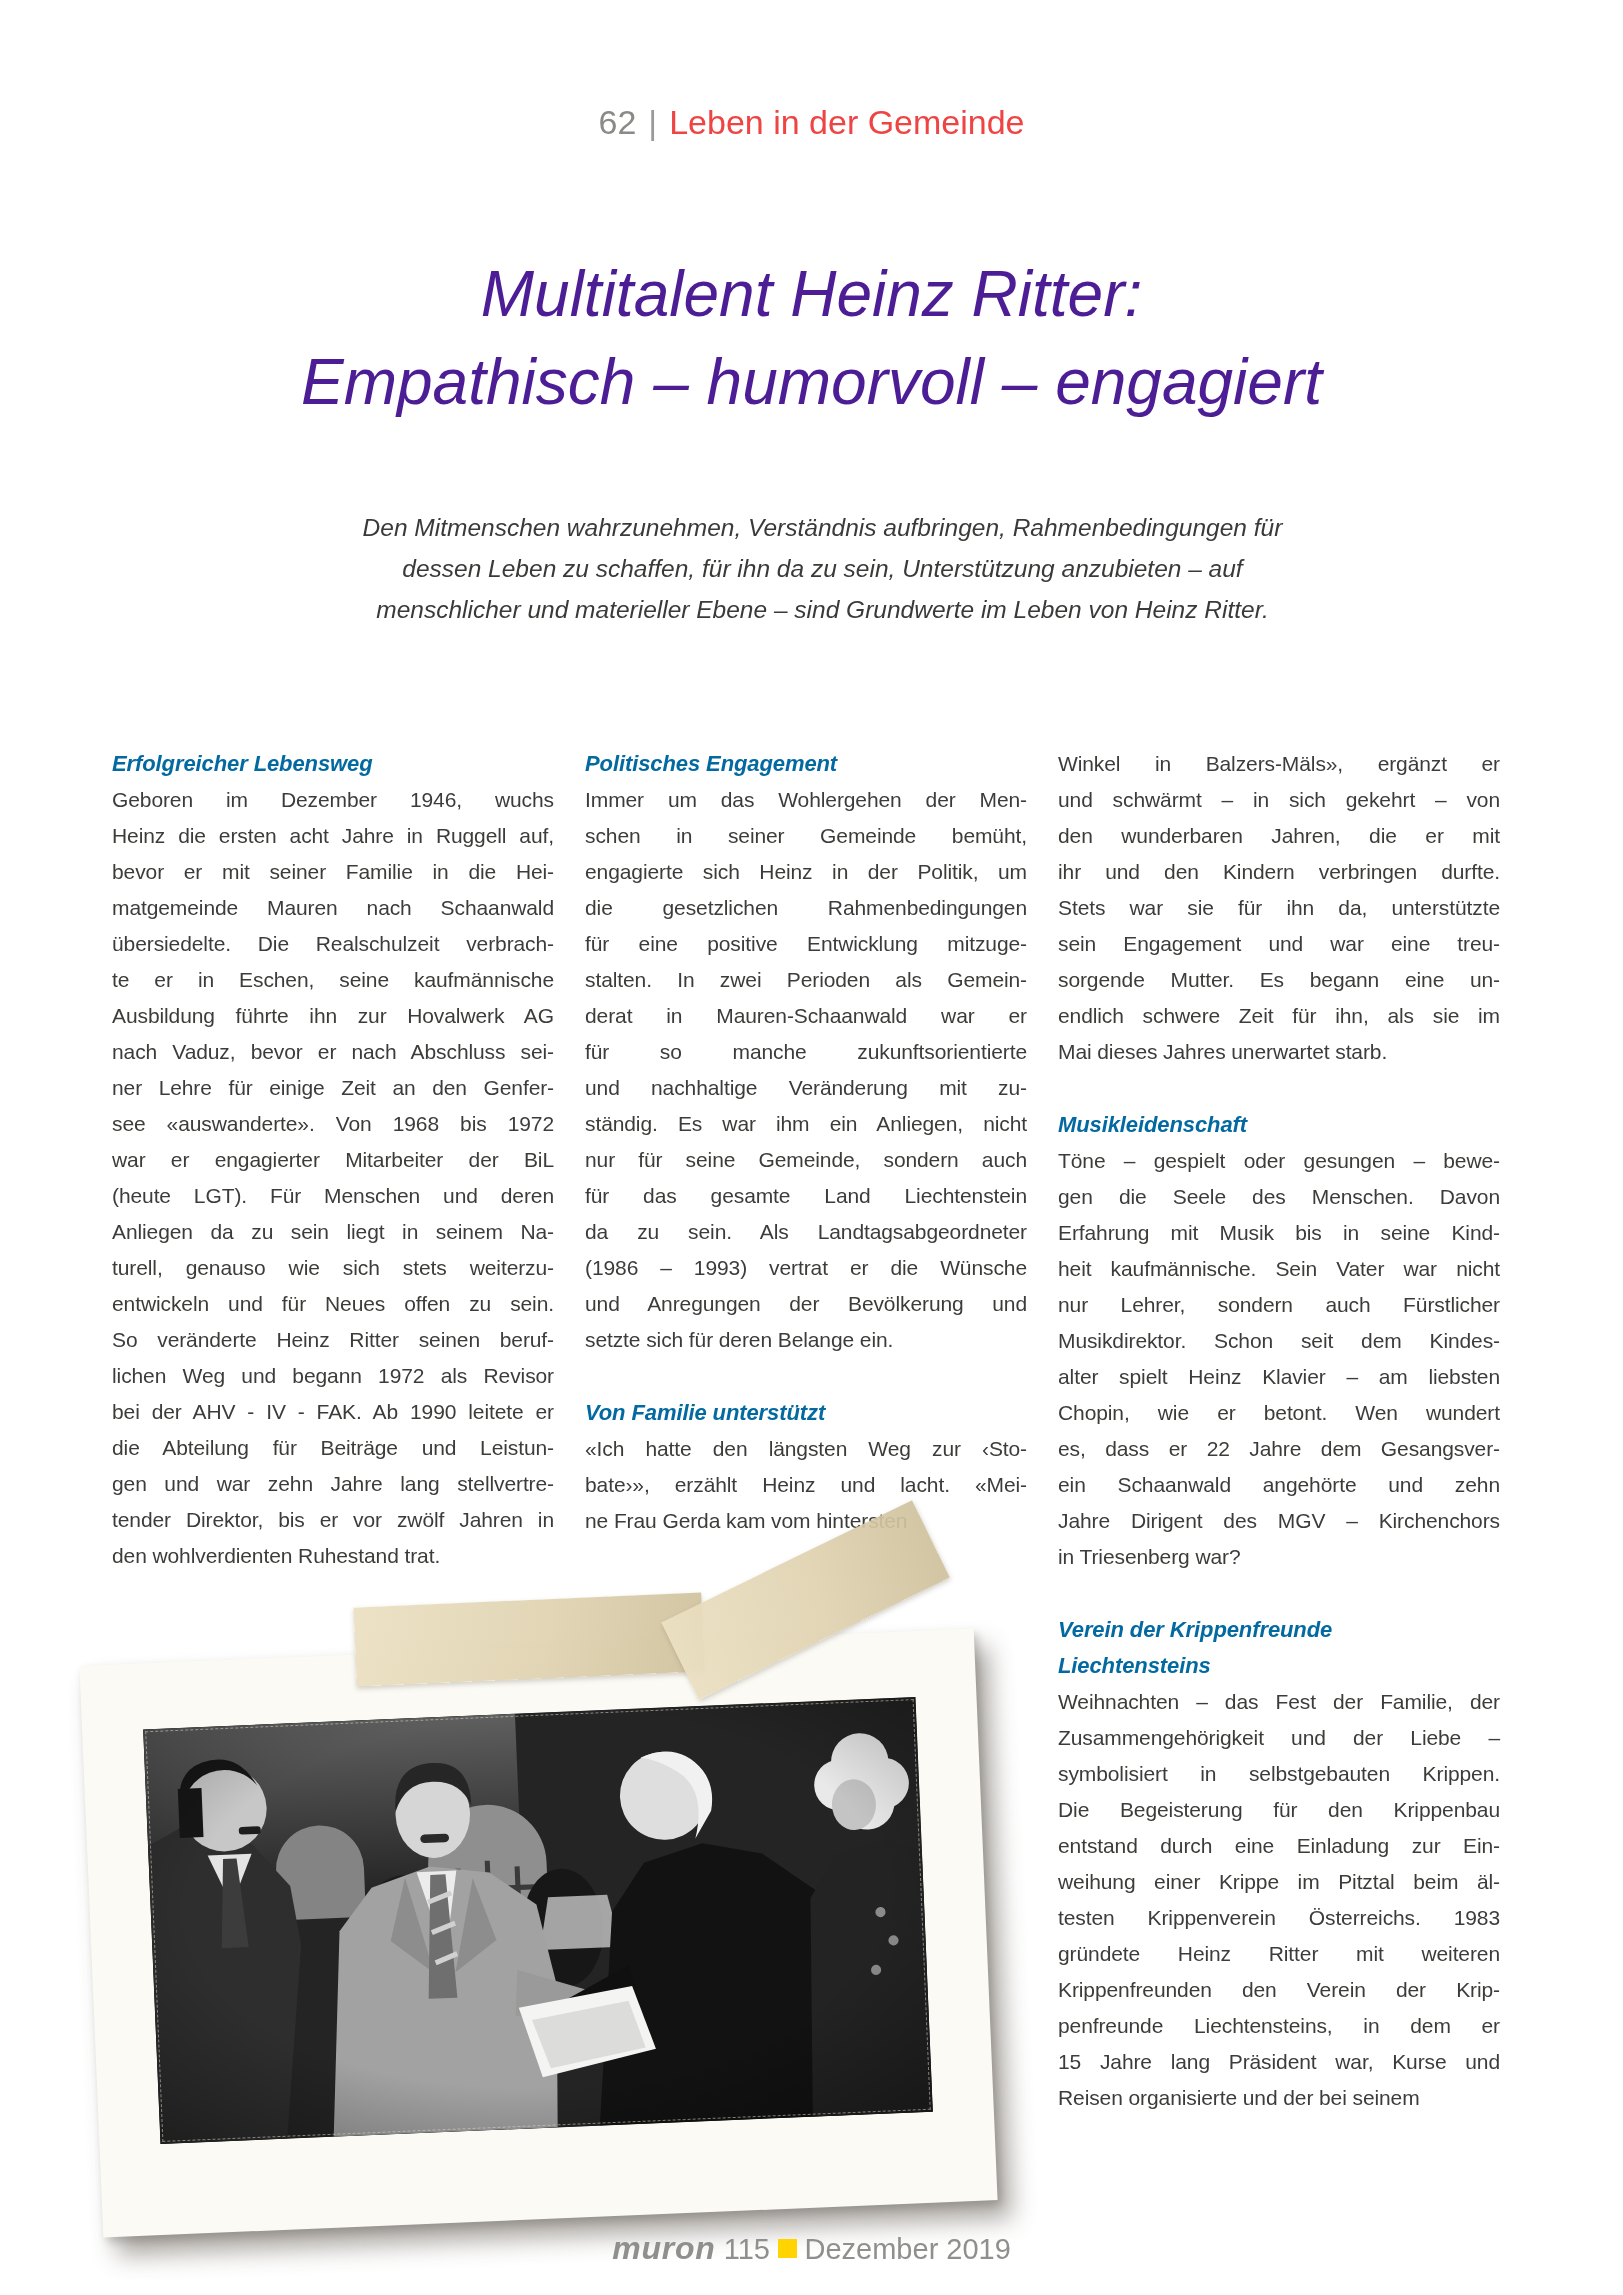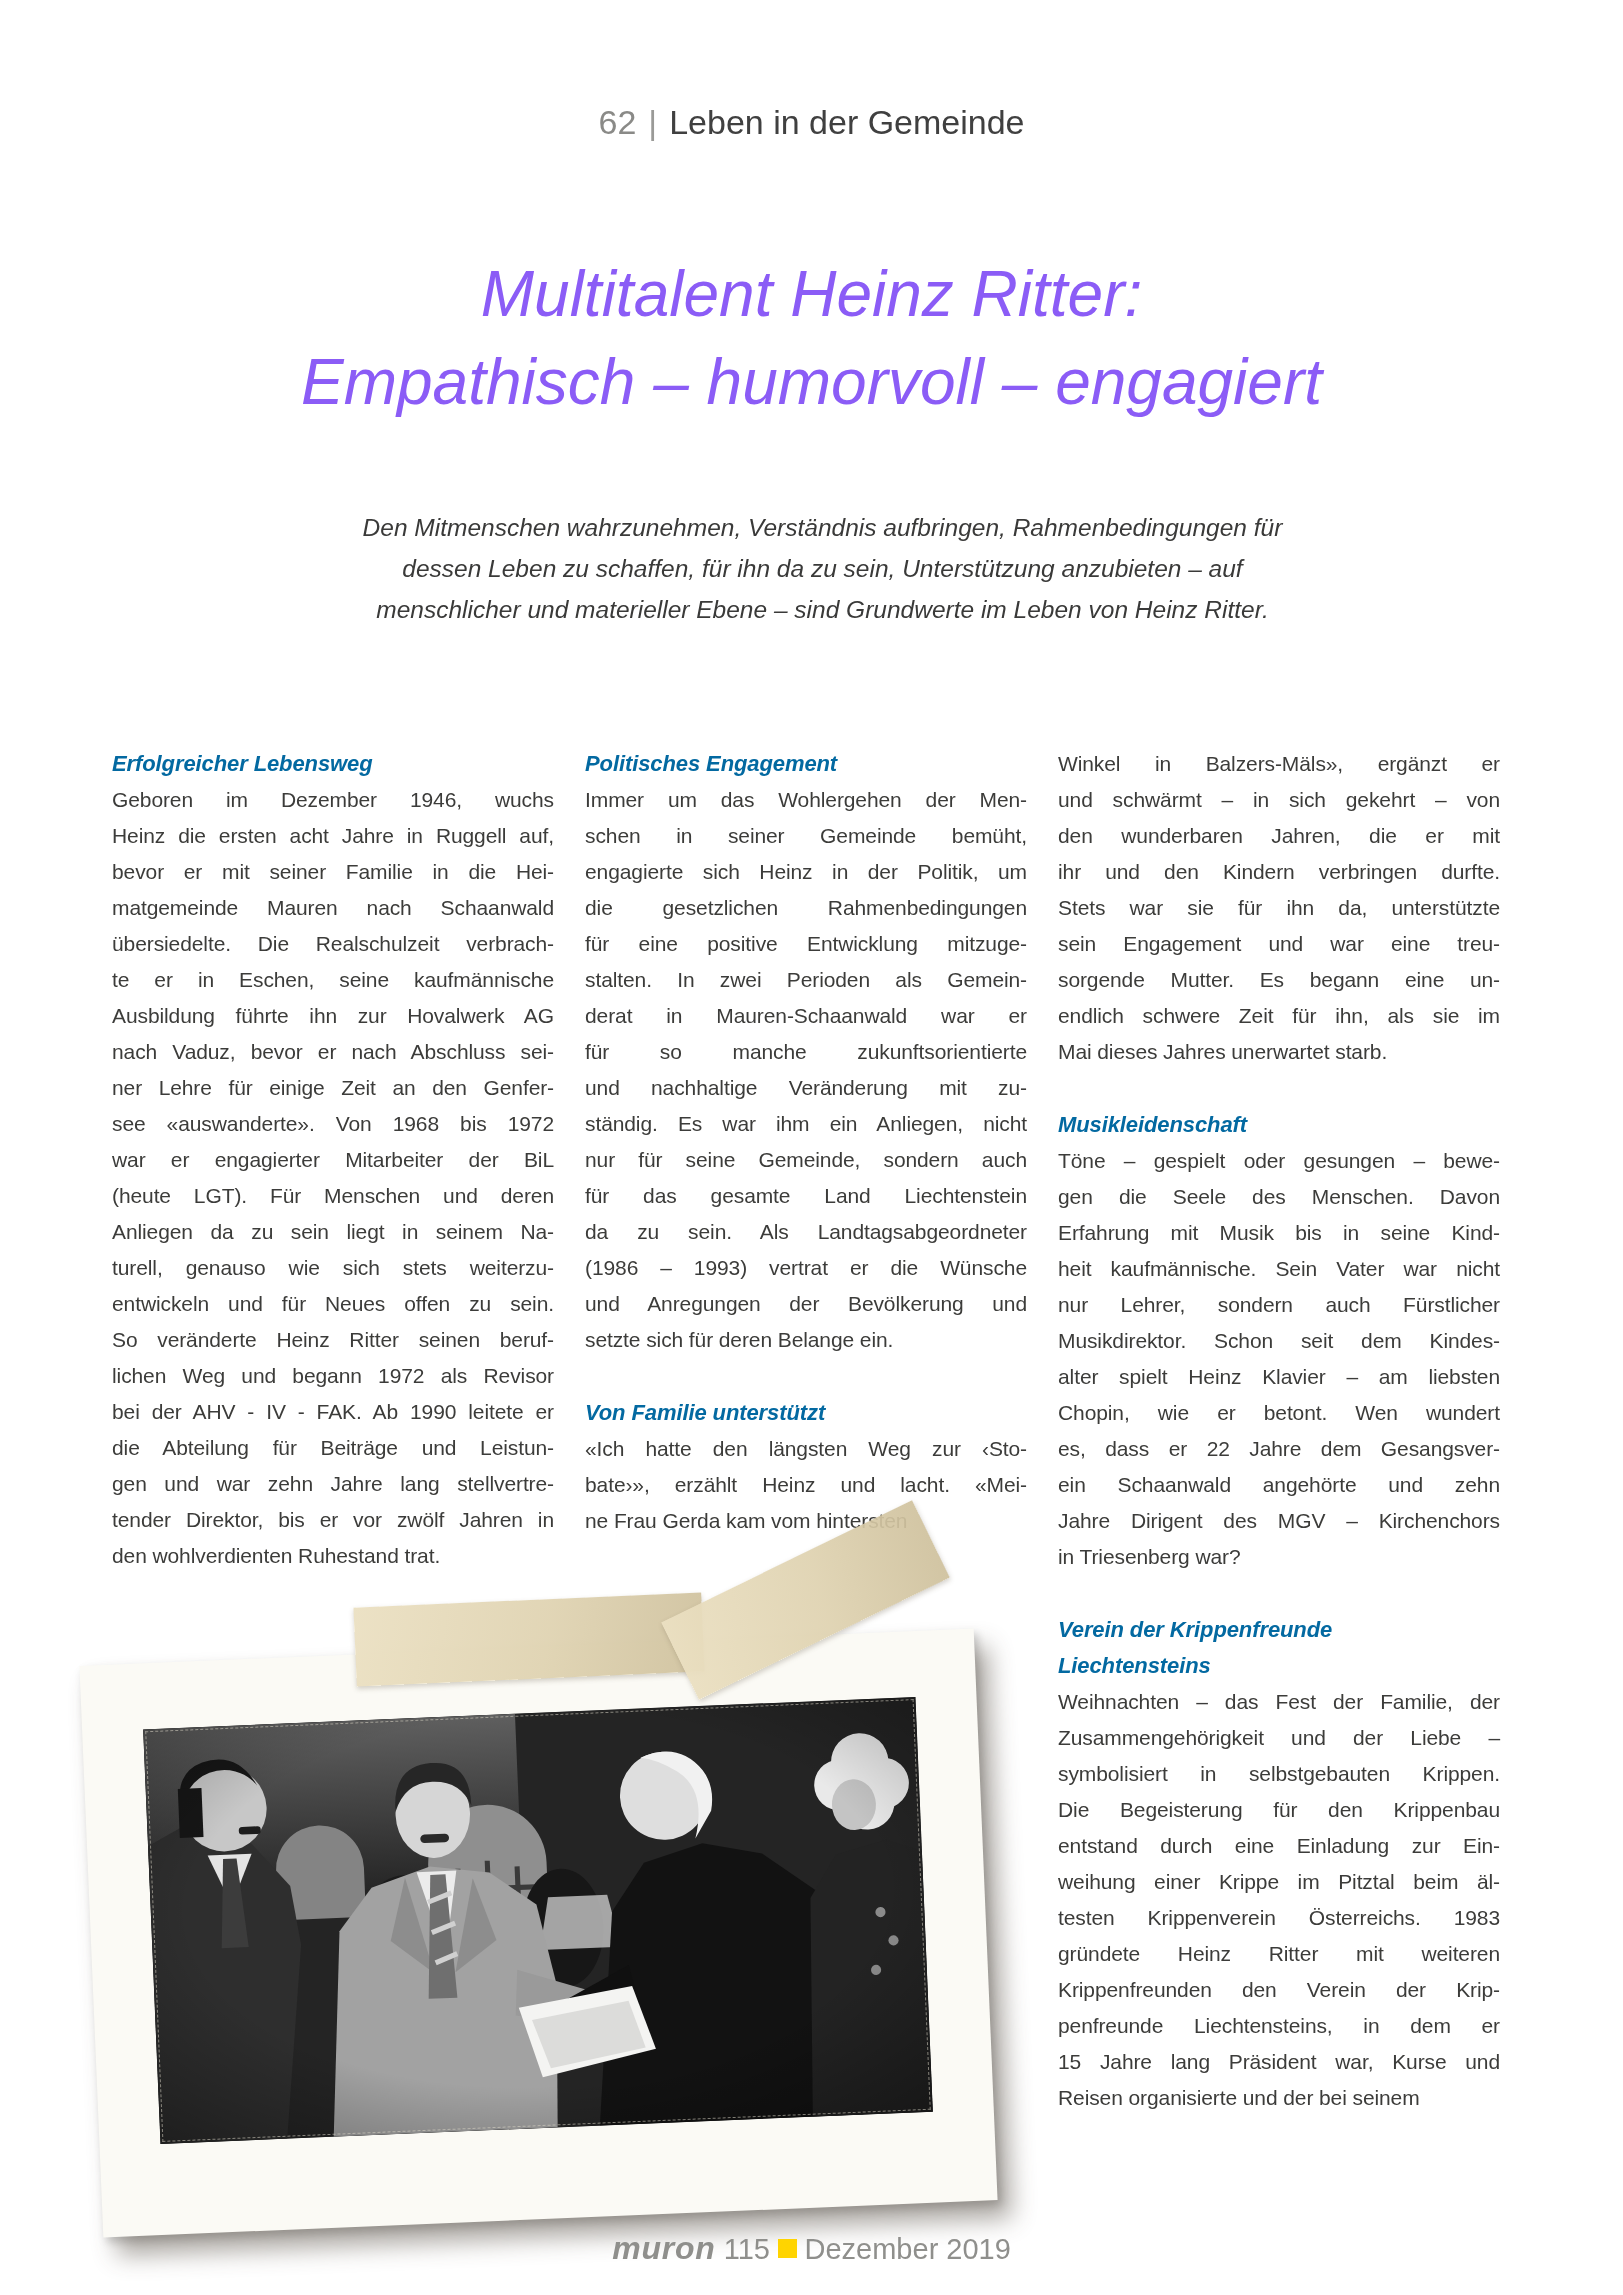--- a/index.html
+++ b/index.html
@@ -4,25 +4,25 @@
 <style>
   html,body{margin:0;padding:0;background:#ffffff;}
   #page{position:relative;width:1623px;height:2295px;background:#ffffff;overflow:hidden;
         font-family:"Liberation Sans", sans-serif;}
 
   
   .page-header{position:absolute;top:103px;left:0;width:100%;text-align:center;
                font-size:34px;line-height:39px;}
   .page-number{color:#8a8a87;}
   .header-sep{color:#9a9a97;padding:0 12px;font-weight:300;}
-  .section-label{color:#404040;}
+  .section-label{color:#ef4444;}
 
   
   .article-title{position:absolute;top:250px;left:0;width:100%;text-align:center;
-                 font-style:italic;font-weight:500;color:#8b5cf6;
+                 font-style:italic;font-weight:500;color:#4c1d95;
                  font-size:64px;line-height:88px;letter-spacing:0px;}
 
   
   .lead{position:absolute;top:507px;left:128px;width:1389px;text-align:center;
         font-style:italic;color:#3a3a39;font-size:24.5px;line-height:41px;}
   .lead-line{display:block;}
 
   
   .columns{position:absolute;top:746px;left:112px;width:1389px;display:flex;gap:31px;}
   .col{width:442px;color:#3c3c3a;font-size:21px;line-height:36px;letter-spacing:-0.1px;}

